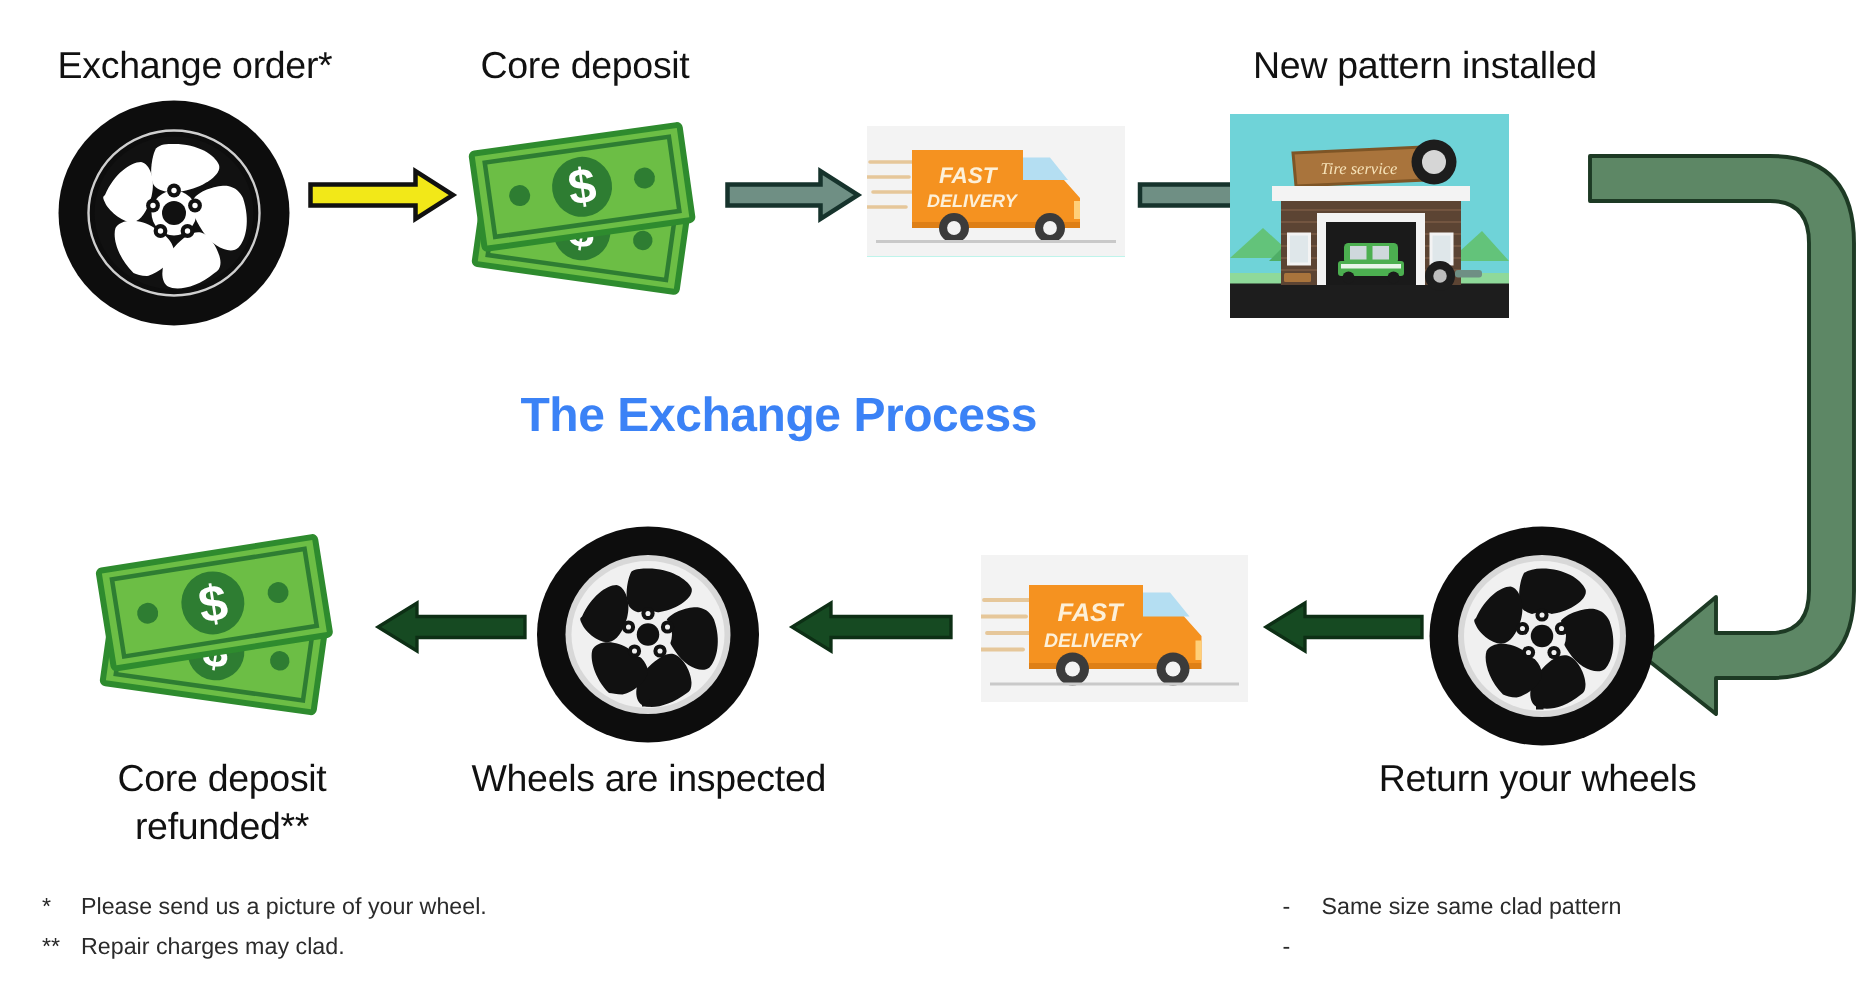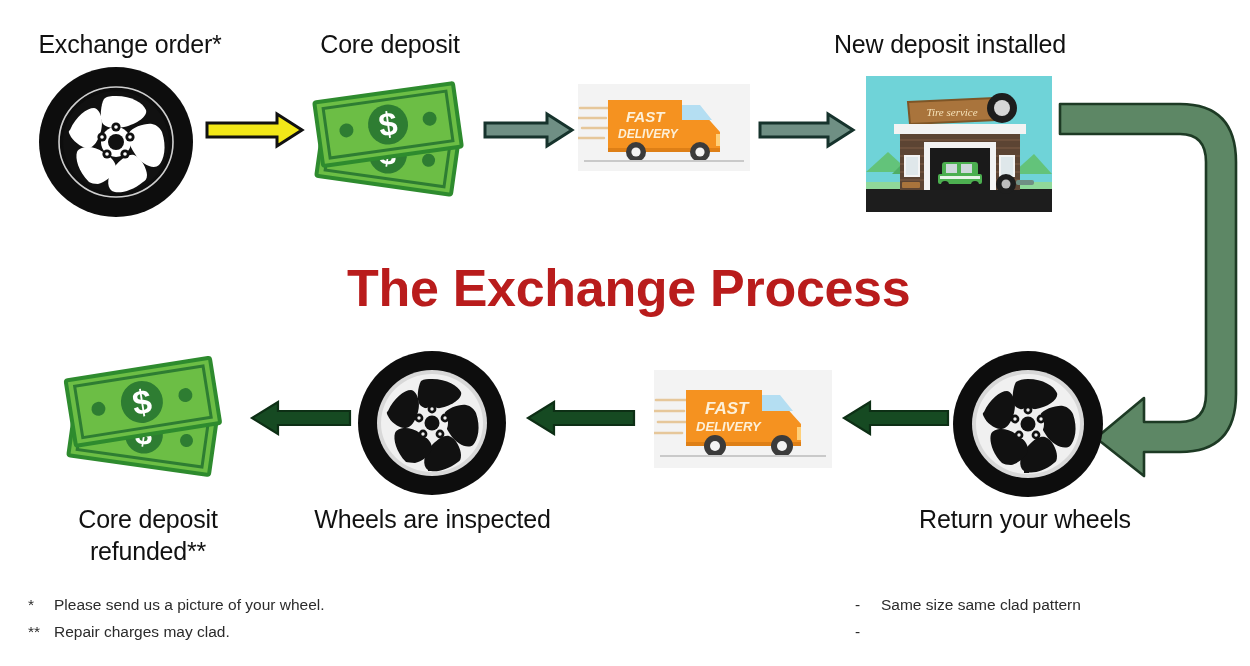--- a/index.html
+++ b/index.html
@@ -25,23 +25,23 @@
     color: #111111;
     font-weight: 400;
     text-align: center;
     line-height: 1.28;
     white-space: pre-line;
     letter-spacing: -0.2px;
   }
 
   .title {
     position: absolute;
-    font-size: 52px;
+    font-size: 32px;
     font-weight: bold;
-    color: #b91c1c;
+    color: #3b82f6;
     letter-spacing: -0.3px;
     white-space: nowrap;
   }
 
   .footnote {
     position: absolute;
     font-size: 15.5px;
     color: #2b2b2b;
     line-height: 1.72;
   }
@@ -74,21 +74,21 @@
 </style>
 </head>
 <body>
 
 <div id="canvas">
 
   <div class="node-label" style="left:10px; top:28px; width:240px;">Exchange order*</div>
 
   <div class="node-label" style="left:290px; top:28px; width:200px;">Core deposit</div>
 
-  <div class="node-label" style="left:805px; top:28px; width:290px;">New deposit installed</div>
+  <div class="node-label" style="left:805px; top:28px; width:290px;">New pattern installed</div>
 
   <div class="wheel" style="left:38px; top:66px; width:156px; height:152px;">
     <svg width="156" height="152" viewBox="0 0 156 152">
       <defs>
         <clipPath id="rimclipA">
             <circle cx="78" cy="76" r="52"></circle>
           </clipPath>
       </defs>
       <ellipse cx="78" cy="76" rx="77" ry="75" fill="#0d0d0d"></ellipse>
       <ellipse cx="78" cy="76" rx="57" ry="55" fill="#0d0d0d" stroke="#cfcfcf" stroke-width="1.6"></ellipse>
@@ -178,21 +178,21 @@
       <line x1="6" y1="77" x2="166" y2="77" stroke="#c9c9c9" stroke-width="2"></line>
     </svg>
   </div>
 
   <div class="arrow" style="left:758px; top:112px;">
     <svg width="98" height="36" viewBox="0 0 98 36">
       <path d="M2 11 L70 11 L70 2 L95 18 L70 34 L70 25 L2 25 Z" fill="#6f8f84" stroke="#16332c" stroke-width="3" stroke-linejoin="miter"></path>
     </svg>
   </div>
 
-  <div class="shop" style="left:866px; top:76px; width:186px; height:136px;">
+  <div class="shop" style="left:820px; top:76px; width:186px; height:136px;">
     <svg width="186" height="136" viewBox="0 0 186 136">
       <rect x="0" y="0" width="186" height="136" fill="#6fd3d8"></rect>
 
       <path d="M0 96 L22 76 L44 96 Z" fill="#63c37a"></path>
       <path d="M26 98 L50 74 L74 98 Z" fill="#4fae66"></path>
       <path d="M146 98 L168 78 L186 98 Z" fill="#63c37a"></path>
 
       <rect x="0" y="112" width="186" height="24" fill="#1d1d1d"></rect>
       <rect x="0" y="106" width="186" height="7" fill="#8fd99a"></rect>
 

